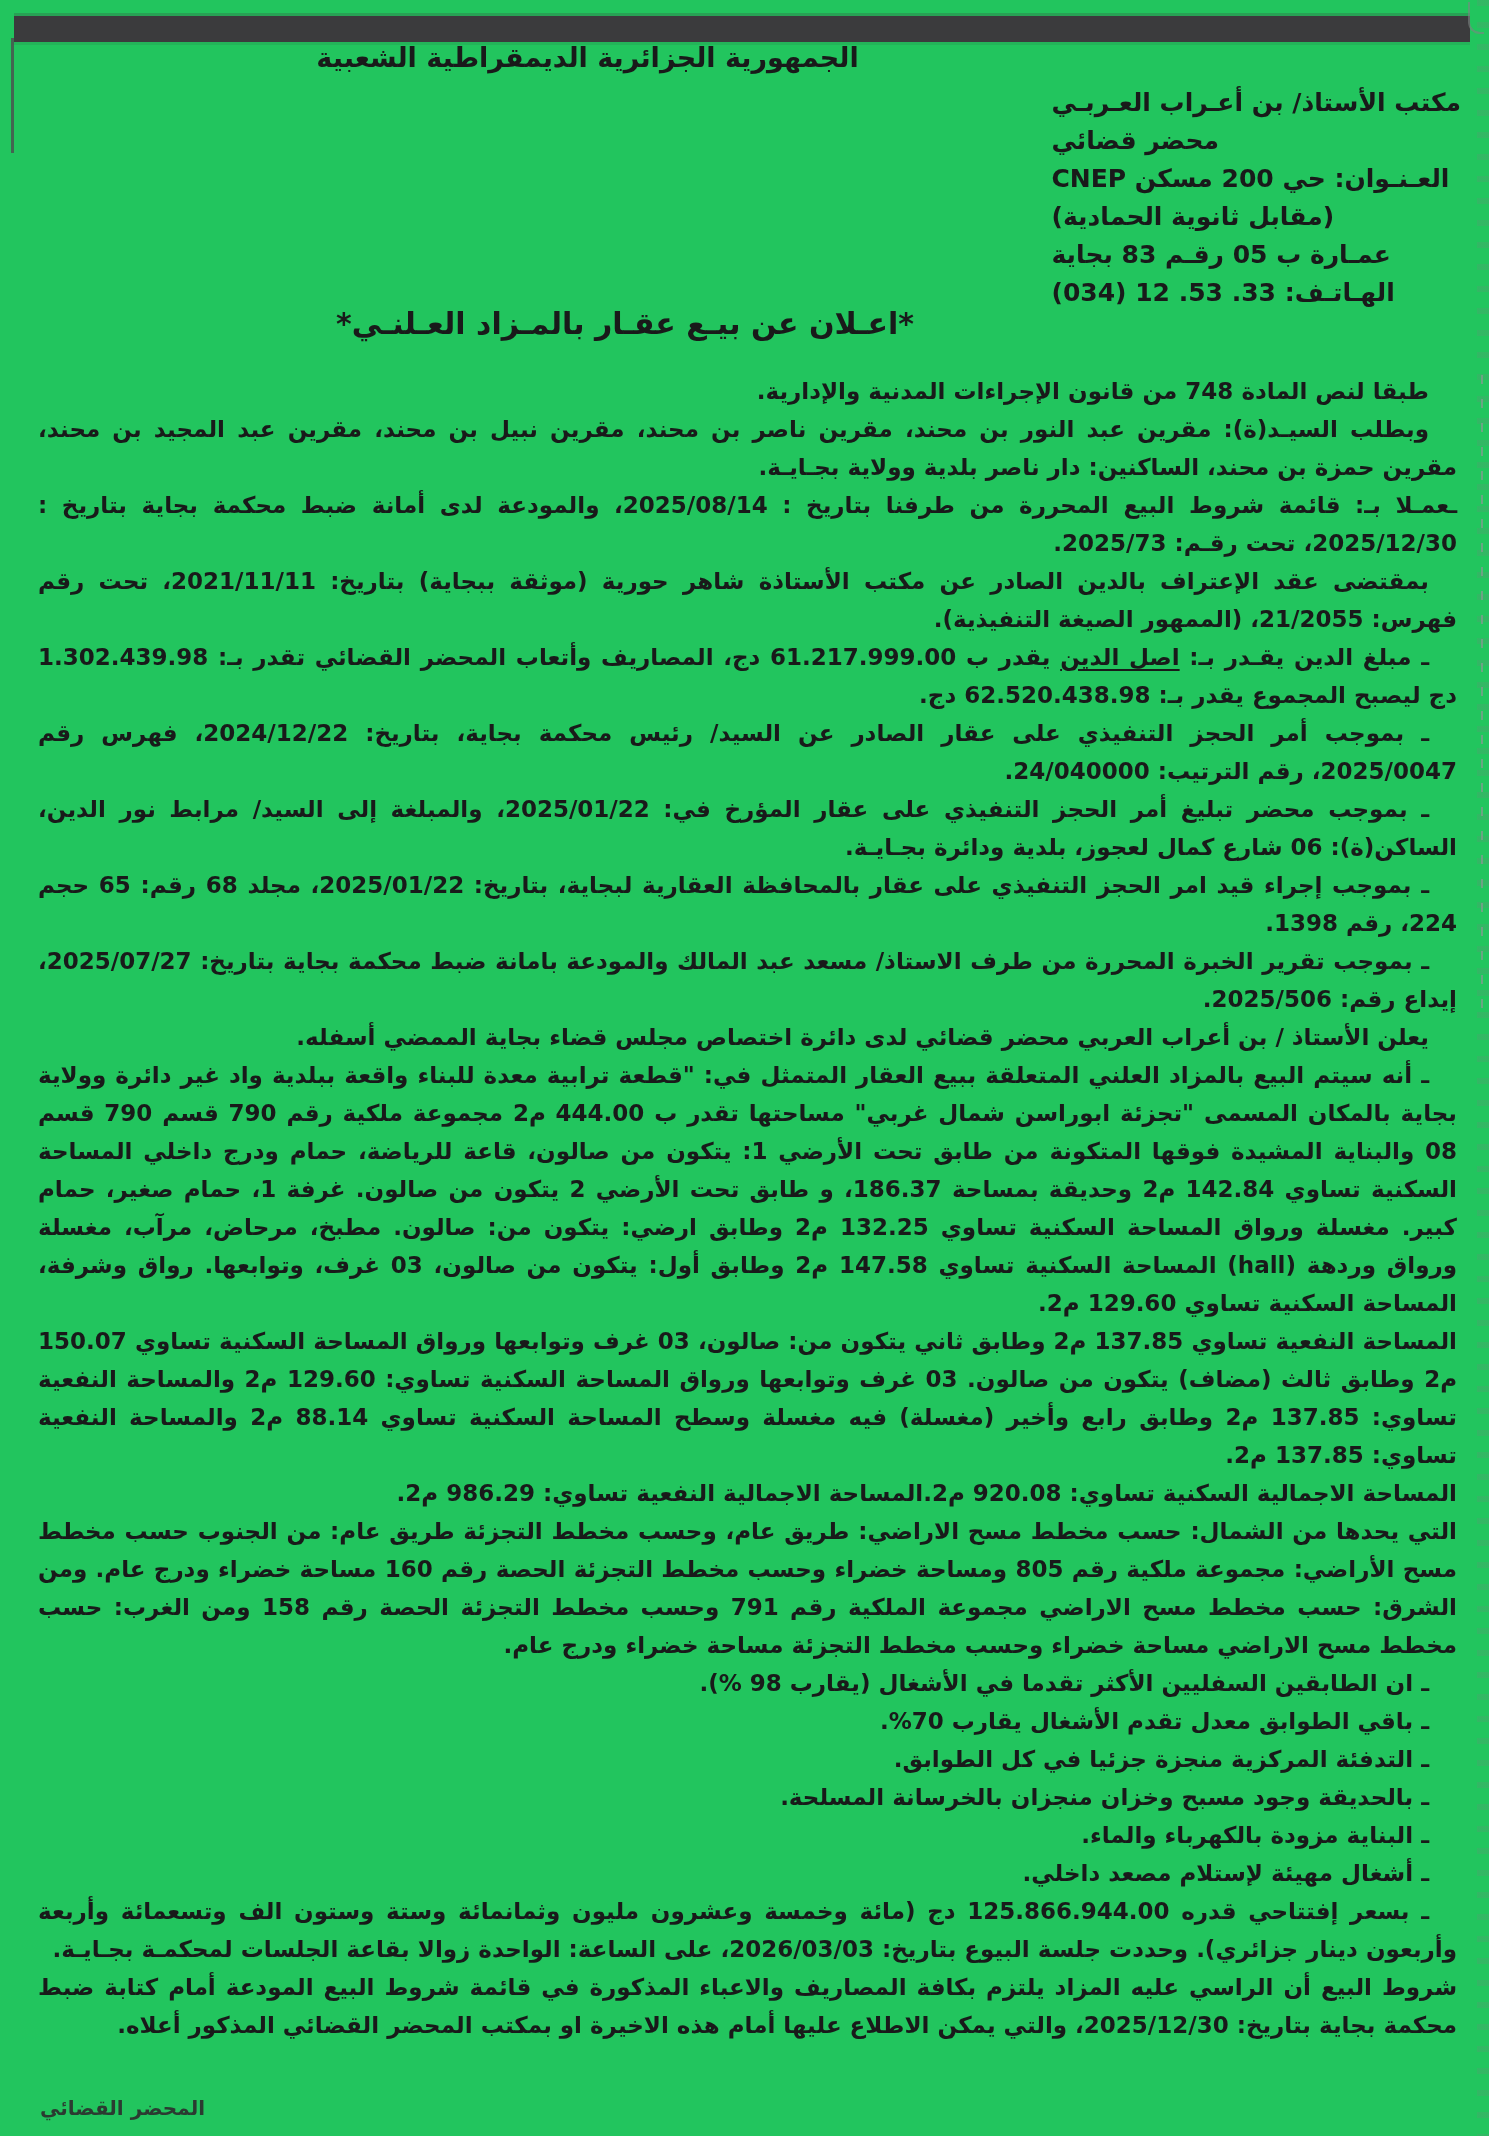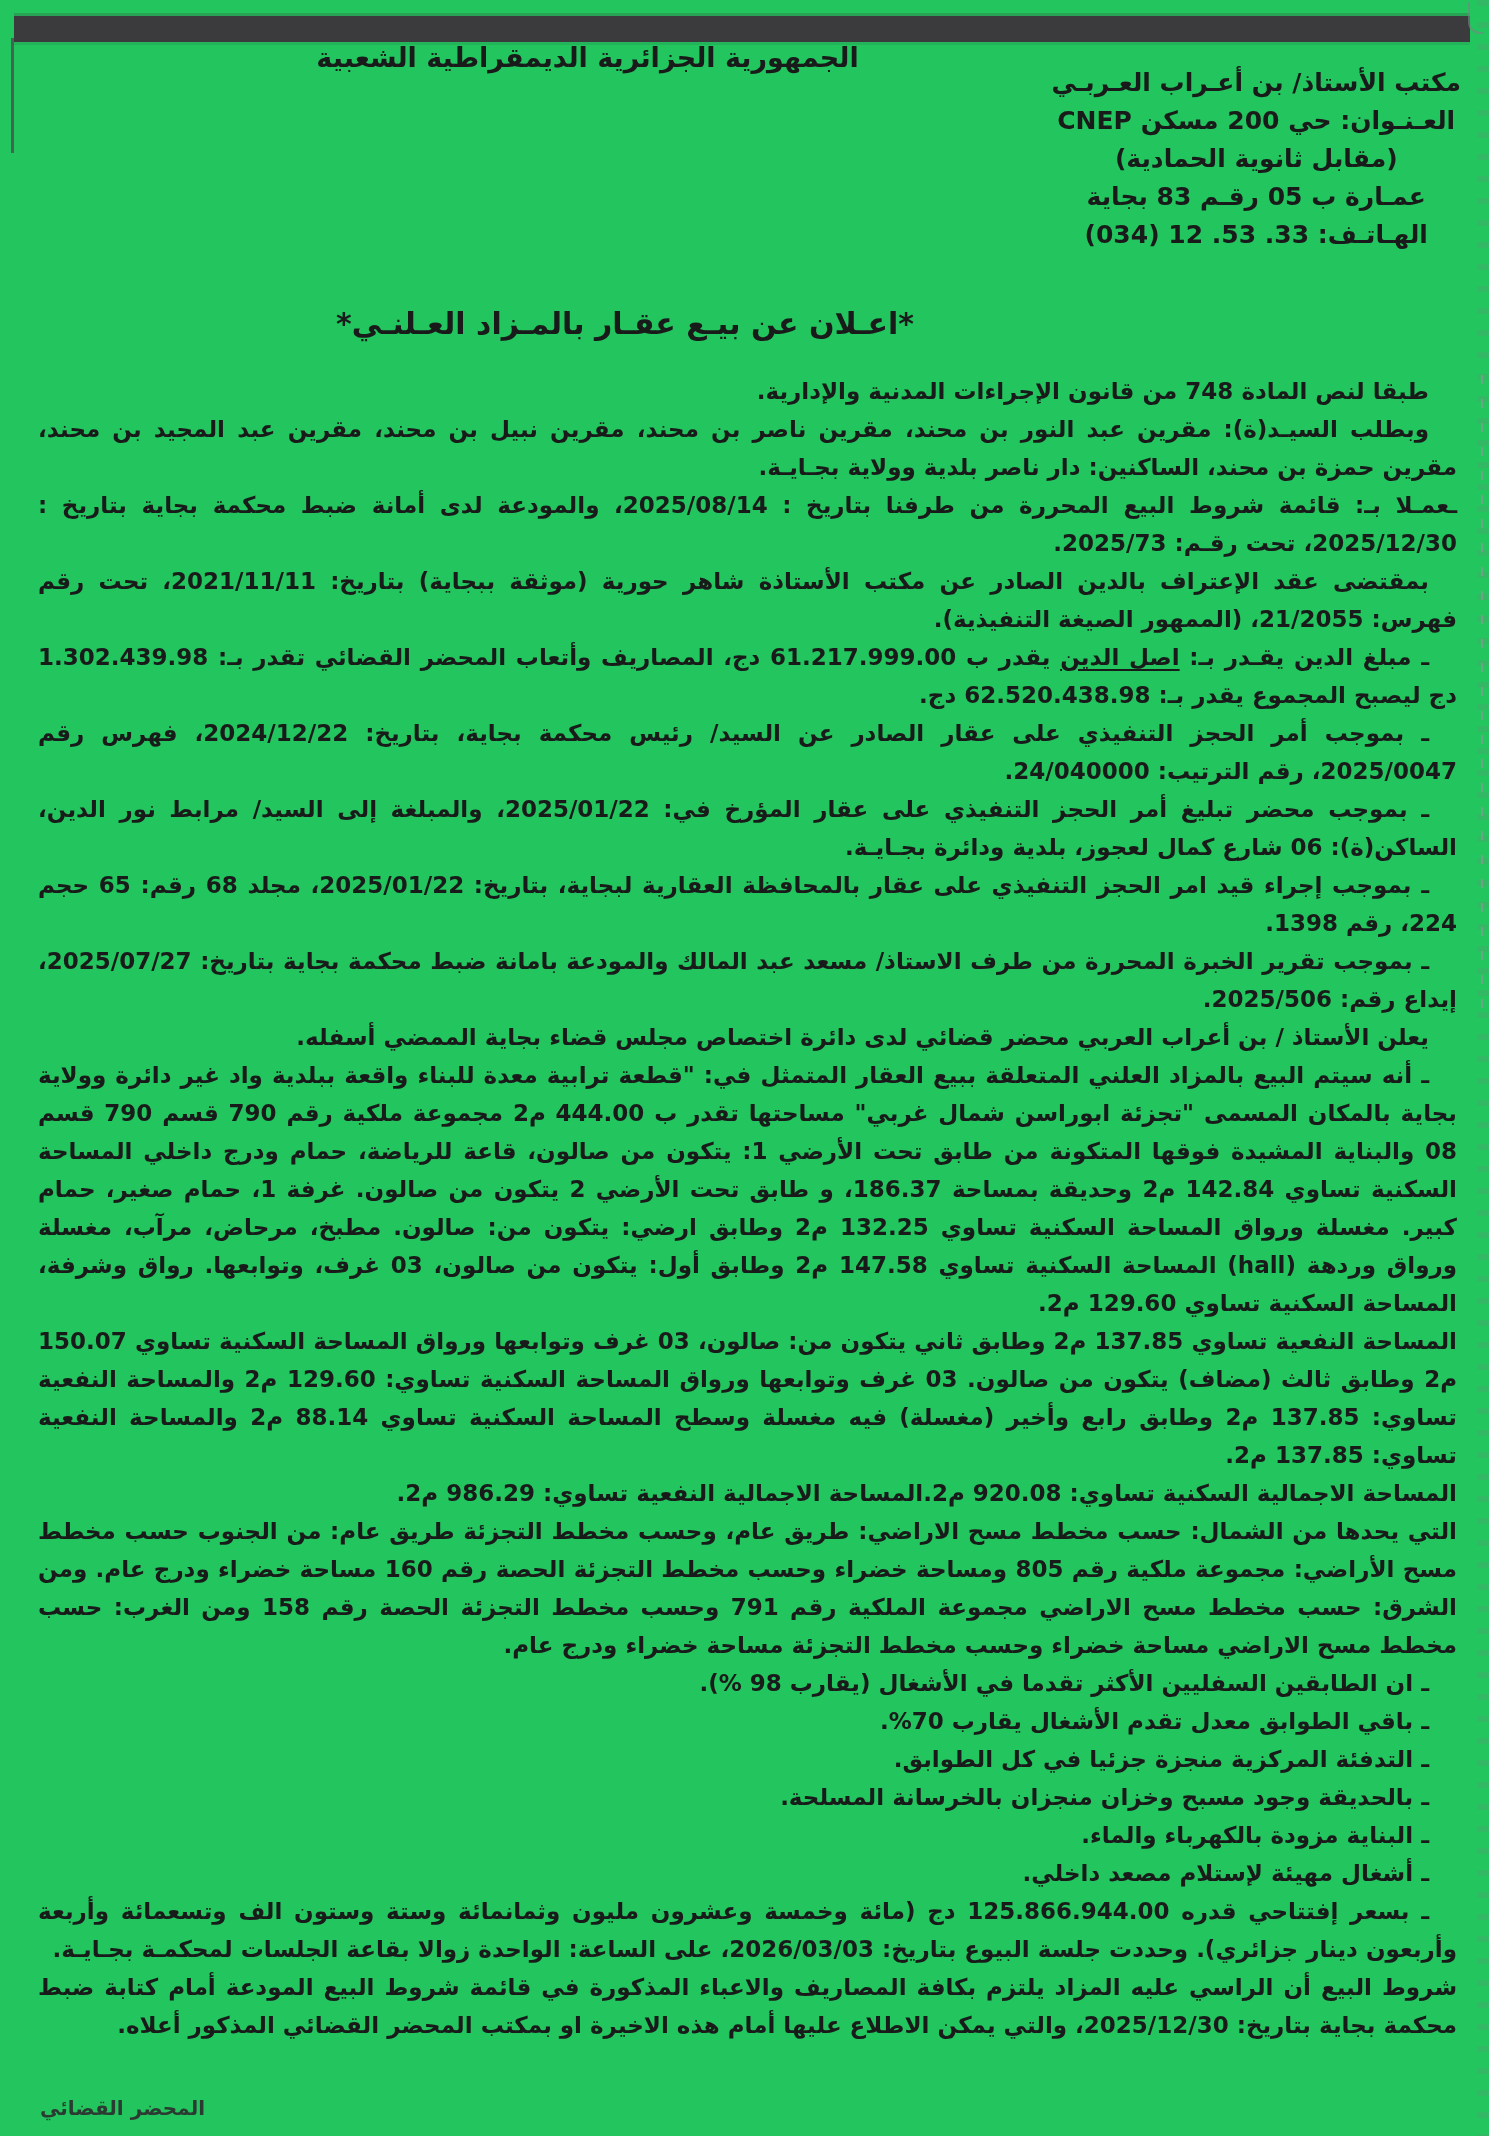--- a/index.html
+++ b/index.html
@@ -36,22 +36,22 @@
   .corner-squiggle{
     position:absolute;top:2px;left:1468px;width:14px;height:30px;
     border-left:2px solid #7d8583;border-bottom:2px solid #7d8583;border-radius:0 0 0 12px;opacity:.6;
   }
   
   .republic{
     position:absolute;top:42px;left:0;width:1175px;
     text-align:center;font-size:27px;letter-spacing:.5px;
   }
   .office{
-    position:absolute;top:64px;right:28px;
-    text-align:center;font-size:25px;line-height:38px;
+    position:absolute;top:84px;right:28px;
+    text-align:left;font-size:25px;line-height:38px;
   }
   .ann{
     position:absolute;top:306px;left:0;width:1250px;text-align:center;
   }
   .ann-title{font-size:30px;}
   .ann-subtitle{font-size:19px;margin-top:8px;}
   
   .docbody{
     position:absolute;top:372px;right:32px;left:38px;
     font-size:23px;line-height:38px;
@@ -73,20 +73,21 @@
   <div class="topbar"></div>
   <div class="left-line"></div>
   <div class="right-noise"></div>
   <div class="right-dash"></div>
   <div class="corner-squiggle"></div>
 
   <div class="republic">الجمهورية الجزائرية الديمقراطية الشعبية</div>
 
   <div class="office">
     <div>مكتب الأستاذ/ بن أعـراب العـربـي</div>
+    <div>محضر قضائي</div>
     <div>العـنـوان: حي 200 مسكن CNEP</div>
     <div>(مقابل ثانوية الحمادية)</div>
     <div>عمـارة ب 05 رقـم 83 بجاية</div>
     <div>الهـاتـف: 33. 53. 12 (034)</div>
   </div>
 
   <div class="ann">
     <div class="ann-title">*اعـلان عن بيـع عقـار بالمـزاد العـلنـي*</div>
   </div>
 

